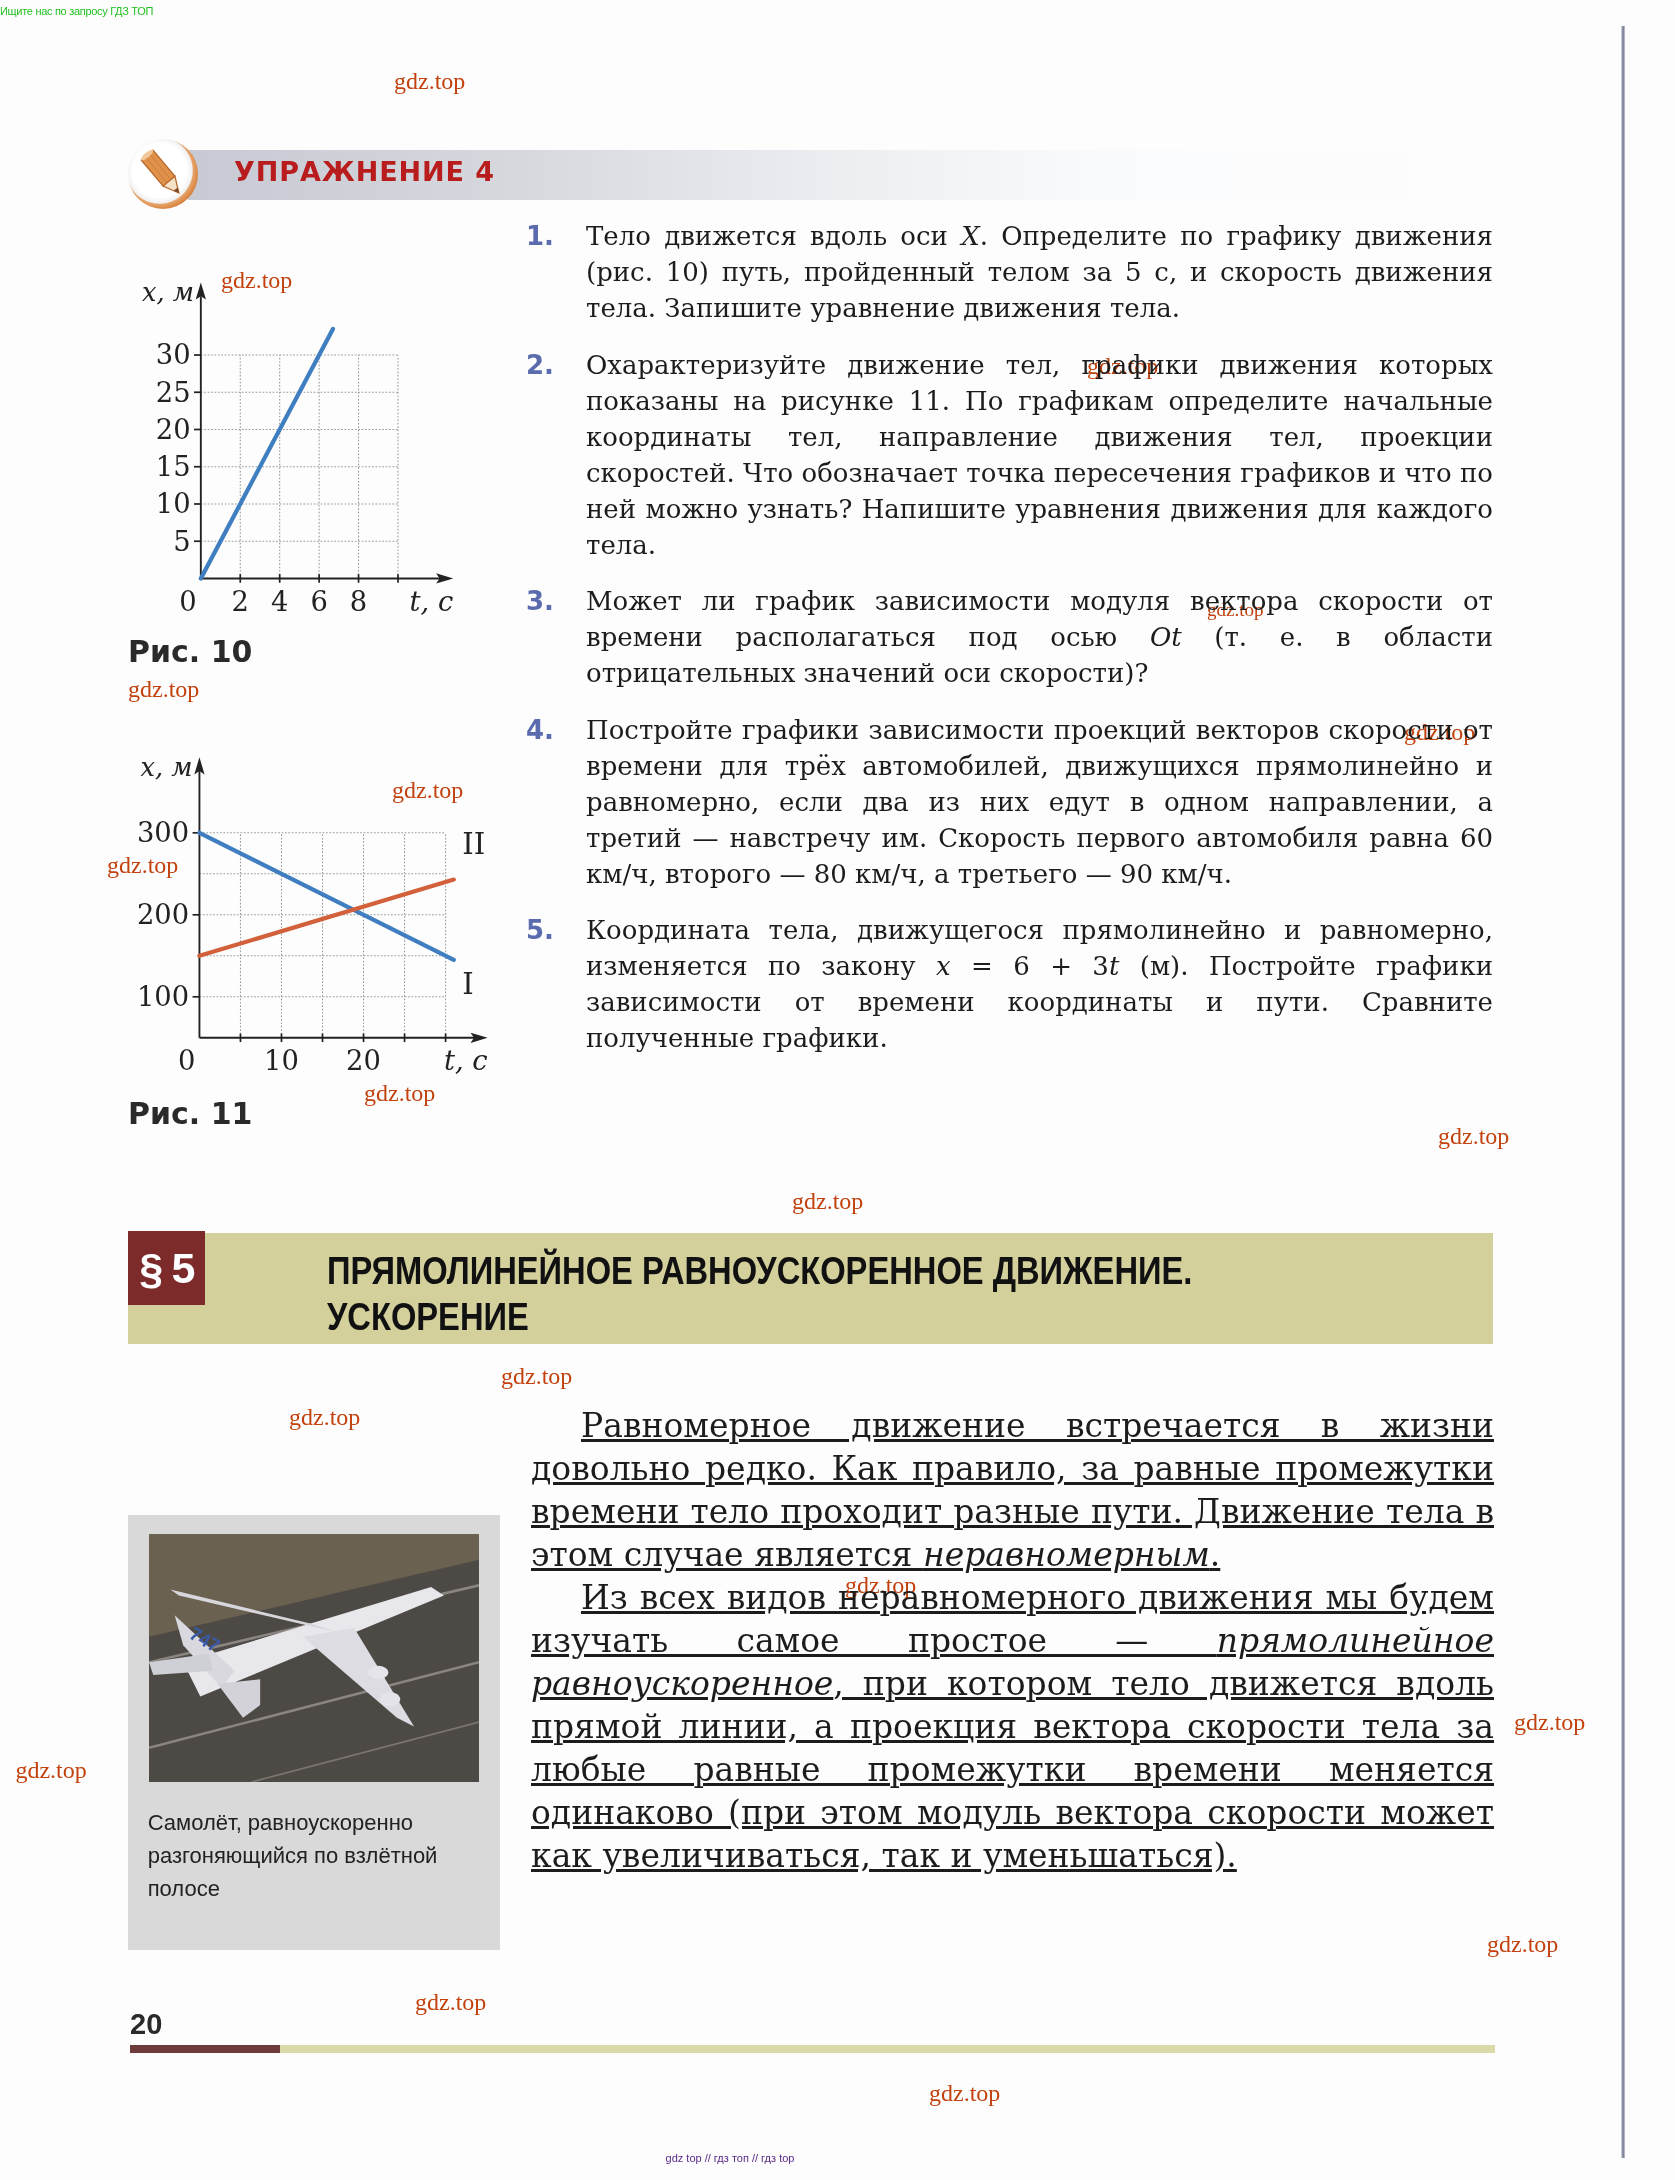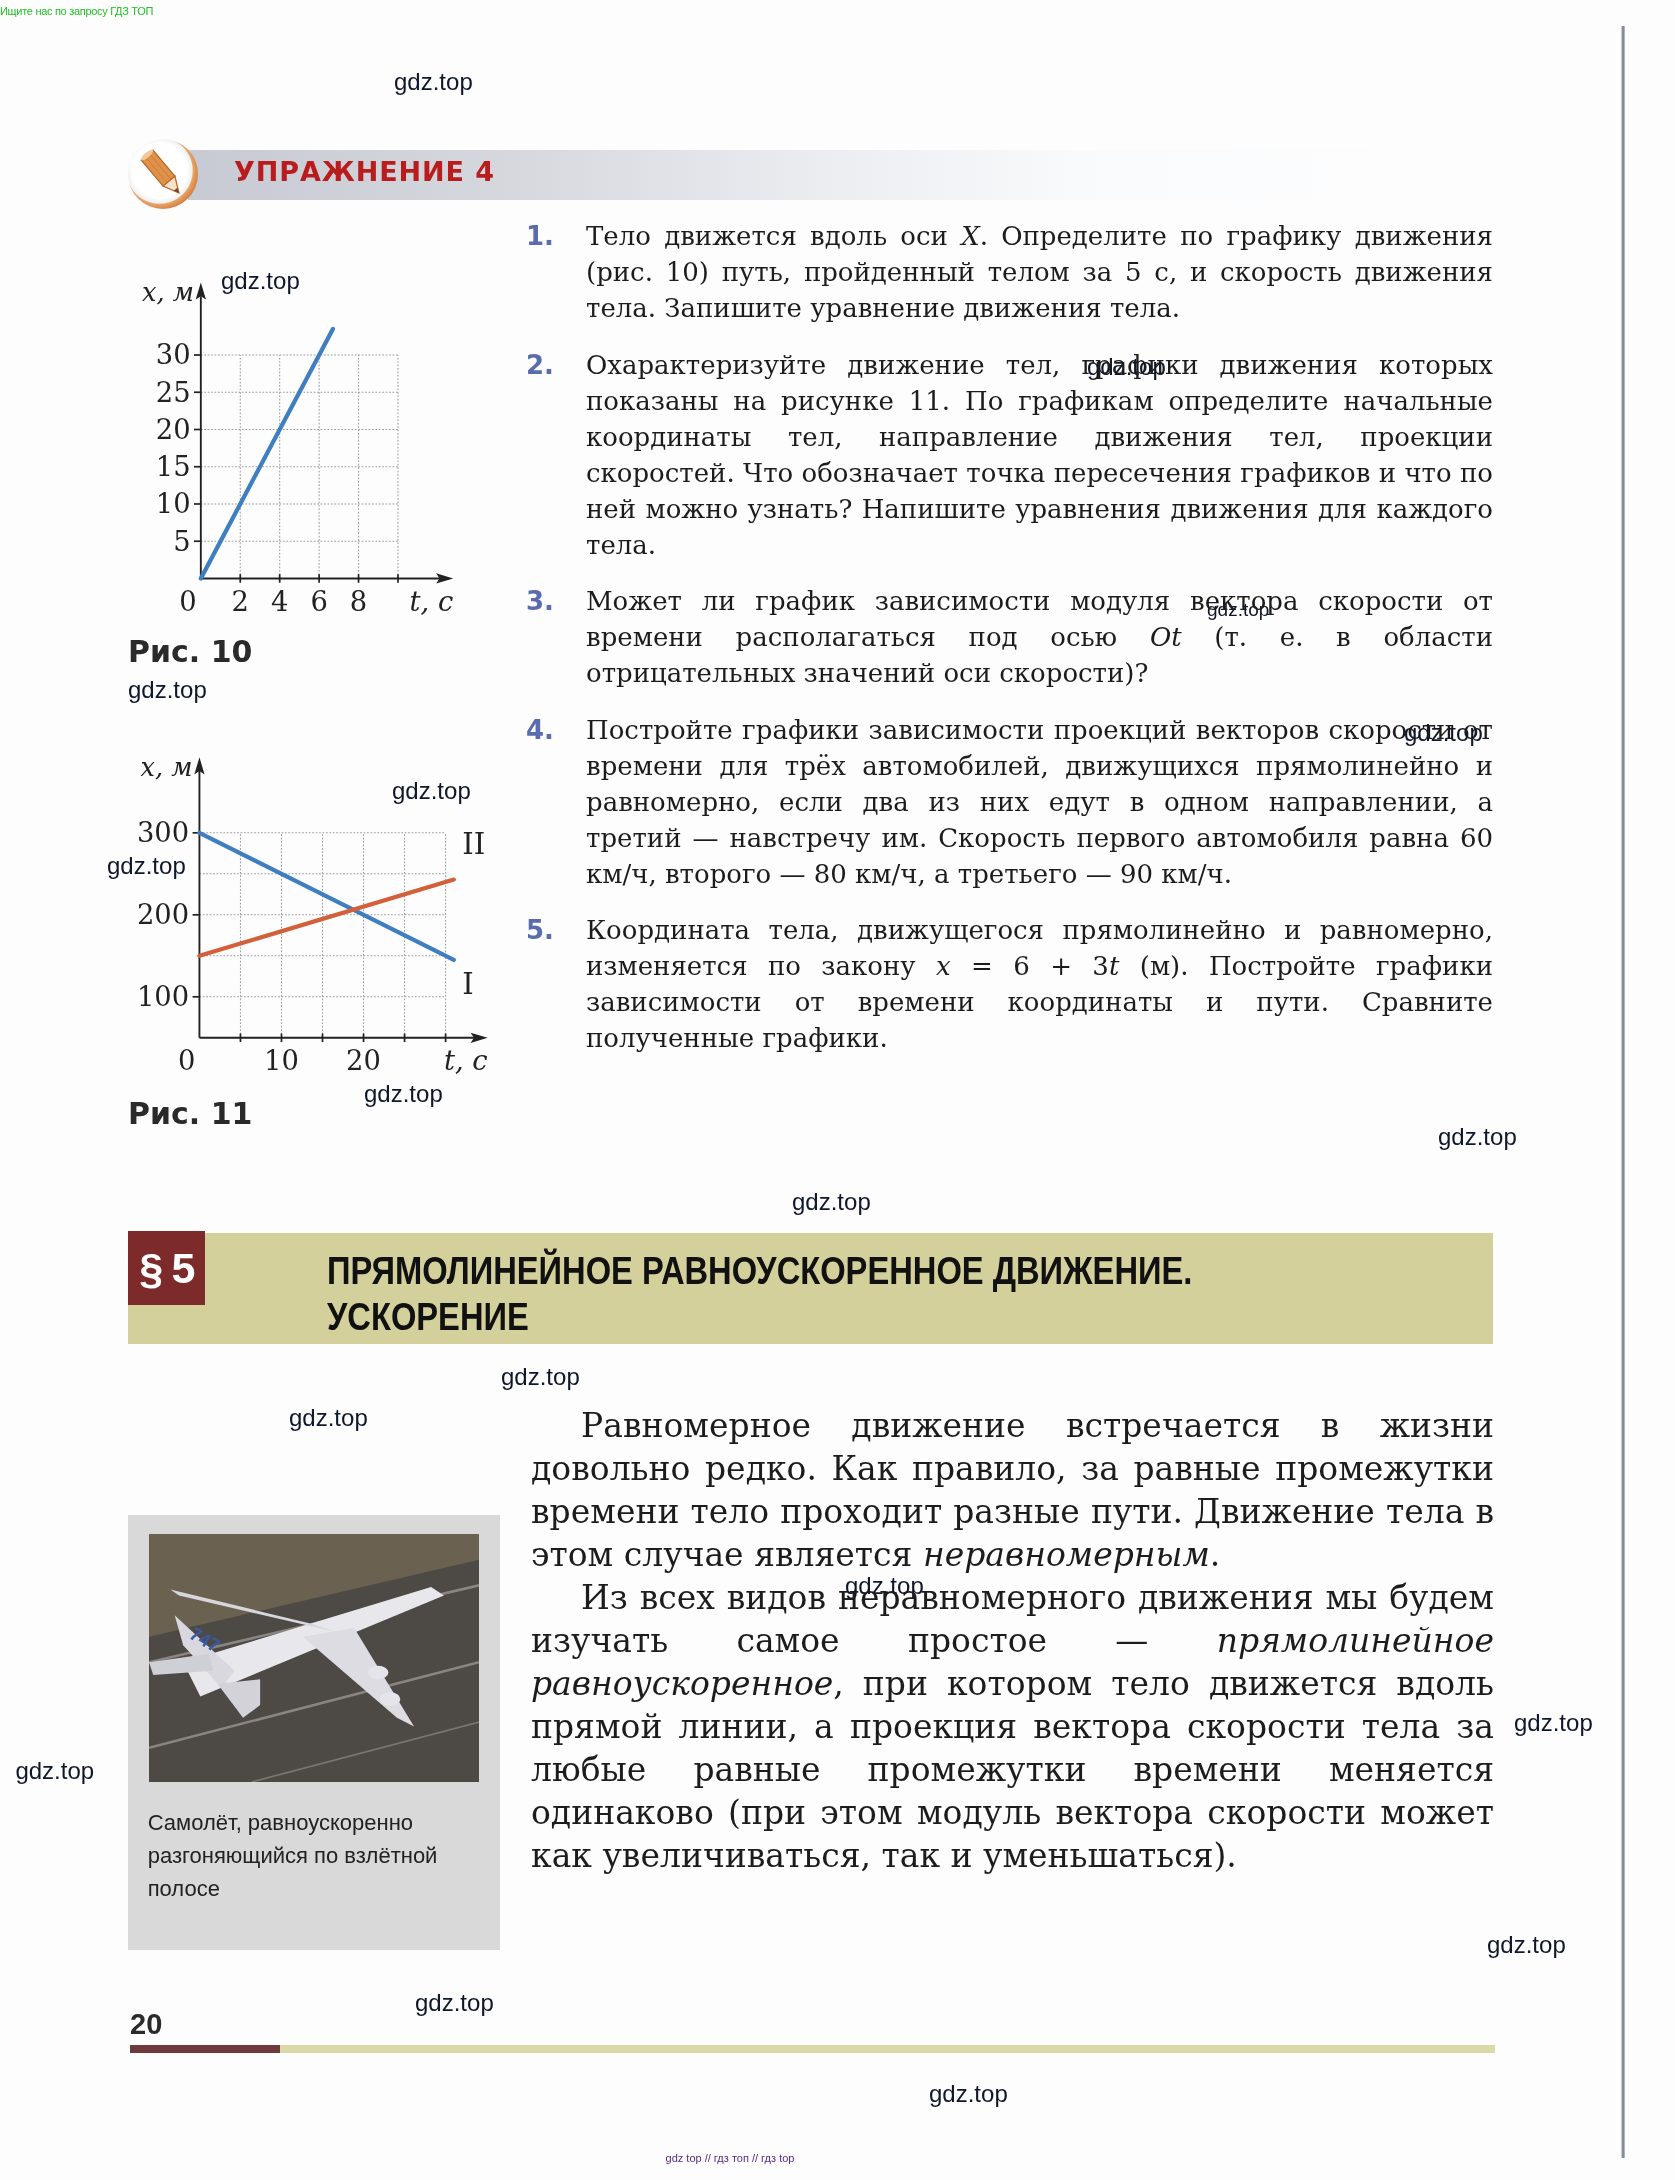--- a/index.html
+++ b/index.html
@@ -4,21 +4,21 @@
 <style>
   html, body { margin:0; padding:0; }
   body { width:1675px; height:2180px; background:#fdfdfe; position:relative; overflow:hidden;
          font-family:"DejaVu Serif", "Liberation Serif", serif; color:#1c1c1c; }
   .abs { position:absolute; }
   .topnote { top:5.1px; left:0; width:1675px; font-family:"Liberation Sans", sans-serif;
              font-size:11px; color:#22c022; letter-spacing:-0.3px; }
   .bottomnote { top:2152px; left:0; width:1460px; text-align:center; font-family:"Liberation Sans", sans-serif;
              font-size:11px; color:#5a2a8a; }
   .spine { left:1621px; top:26px; width:4.3px; height:2132px; background:linear-gradient(90deg,#e8eaf0,#6a7088,#c8ccd8); }
-  .wm { font-family:Liberation Sans, sans-serif; font-size:24px; color:#0f172a; }
+  .wm { font-family:Liberation Serif, serif; font-size:24px; color:#c2410c; }
 
   
   .ex-header { left:128px; top:141px; height:68px; width:1370px; }
   .ex-band { position:absolute; left:60px; top:8.6px; height:50px; width:1310px;
              background:linear-gradient(90deg,#c7cad3 0%, #d6d8de 25%, #eceef2 50%, #fafbfc 70%, #fdfdfe 100%); }
   .ex-icon { position:absolute; left:0; top:-1.7px; width:70px; height:70px; border-radius:50%;
              background:radial-gradient(circle at 45% 45%, #fff 0 50%, #f0f0f0 60%, #e6a46a 62%, #d8823e 72%, #e9b07a 80%);
              }
   .ex-title { position:absolute; left:106px; top:15.4px; font-family:"DejaVu Sans", sans-serif; font-weight:bold;
               font-size:27px; color:#b91c1c; letter-spacing:0.9px; }
@@ -35,21 +35,21 @@
 
   
   .sec { left:128px; top:1233px; width:1365px; height:111px; background:#d3d09c; }
   .sec-badge { position:absolute; left:0; top:-1.7px; width:77px; height:74px; background:#7c2b2a; color:#fff;
                font-family:"Liberation Sans", sans-serif; font-weight:bold; font-size:43px; text-align:center; line-height:74px; letter-spacing:-1.7px; }
   .sec-title { position:absolute; left:199px; top:15.4px; width:1147px; font-family:"Liberation Sans", sans-serif;
                font-weight:bold; font-size:38px; line-height:46px; color:#111; transform:scaleX(0.86); transform-origin:left top; }
 
   
   .body { left:531px; top:1404px; width:963px; font-size:33px; line-height:43px; text-align:justify; }
-  .body p { margin:0; text-indent:50px; }
+  .body p { margin:0; text-indent:50px;text-decoration:underline; }
 
   
   .photo-box { left:128px; top:1515px; width:372px; height:435px; background:#d9d9d9; }
   .photo { position:absolute; left:21.4px; top:19px; width:330px; height:248px; background:#4e4a46; overflow:hidden; }
   .photo-caption { position:absolute; left:19.7px; top:291px; width:342px; font-family:"Liberation Sans", sans-serif;
                    font-size:22px; line-height:33px; color:#222; }
 
   
   .page-num { left:130px; top:2008px; font-family:"Liberation Sans", sans-serif; font-weight:bold; font-size:29px; color:#2a2a2a; }
   .footer-bar { left:130px; top:2045px; width:1365px; height:7.7px; background:#dcd9a8; }

